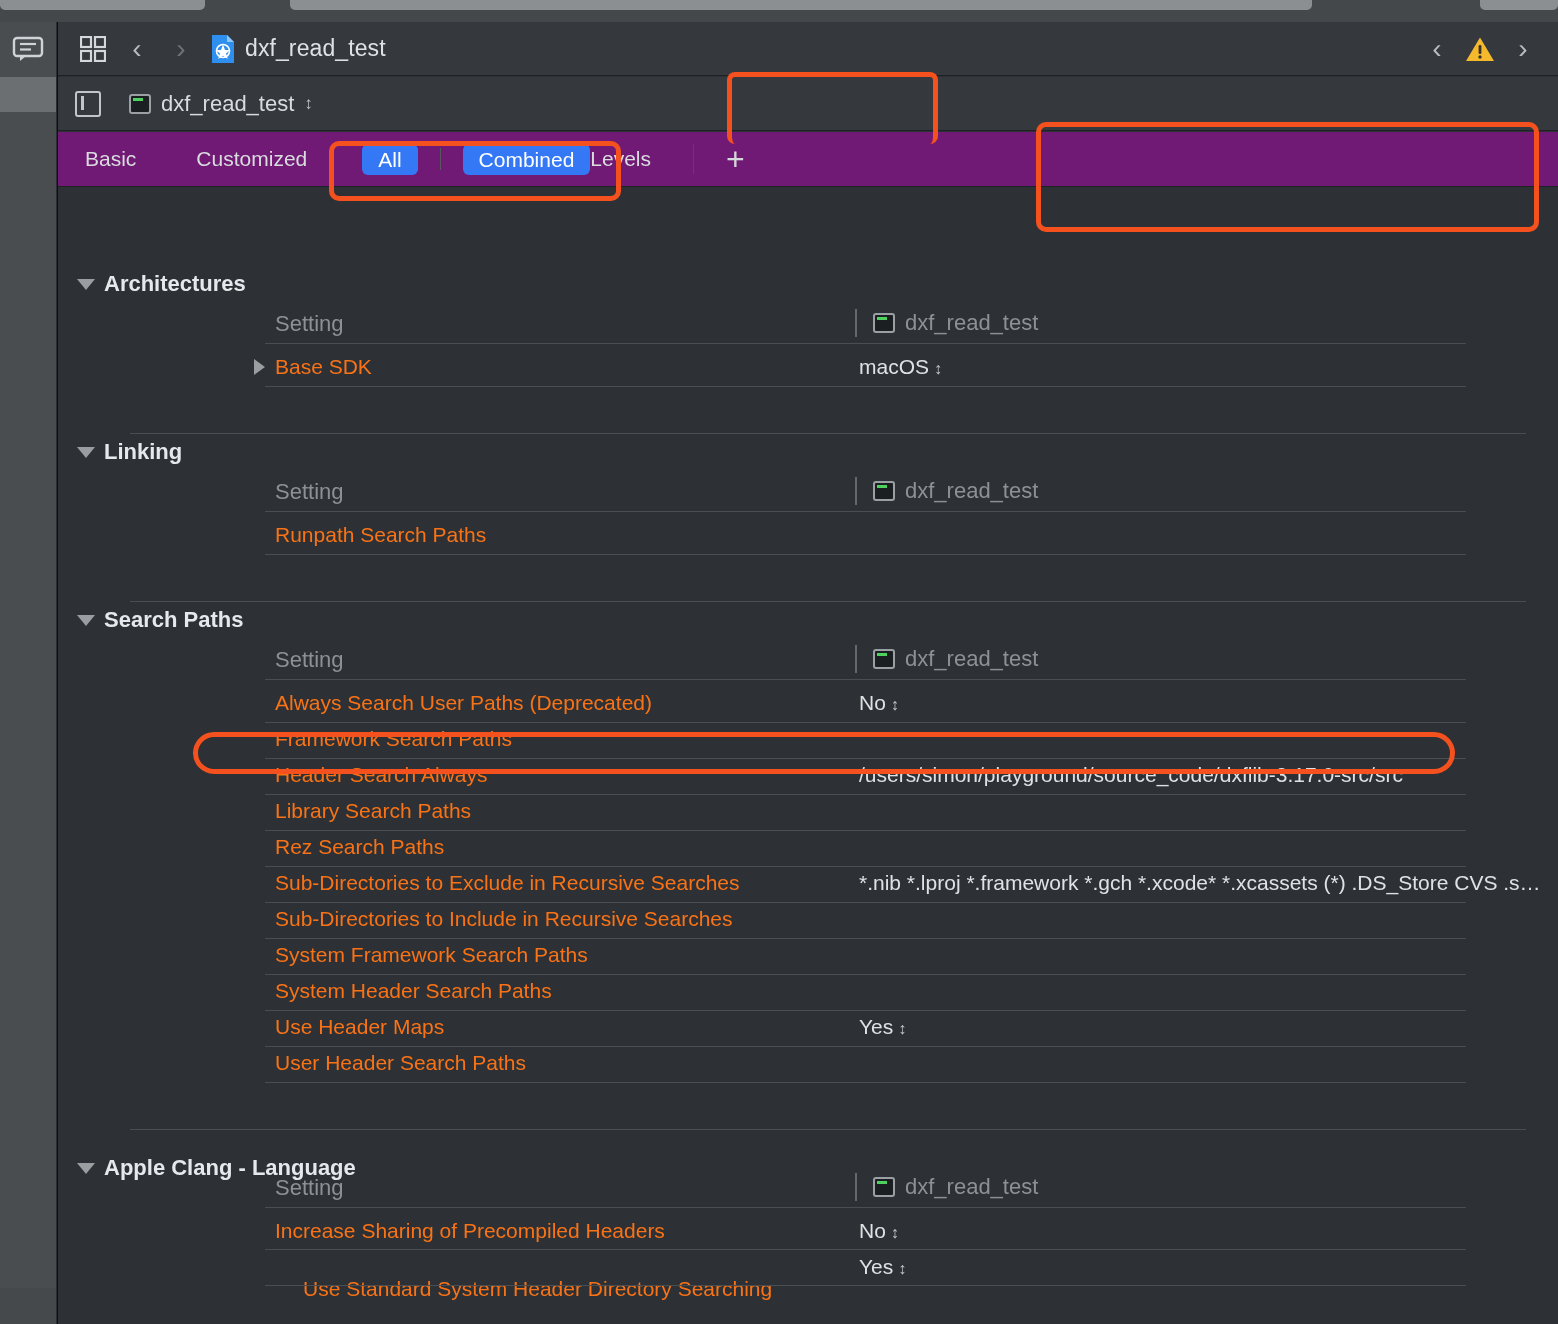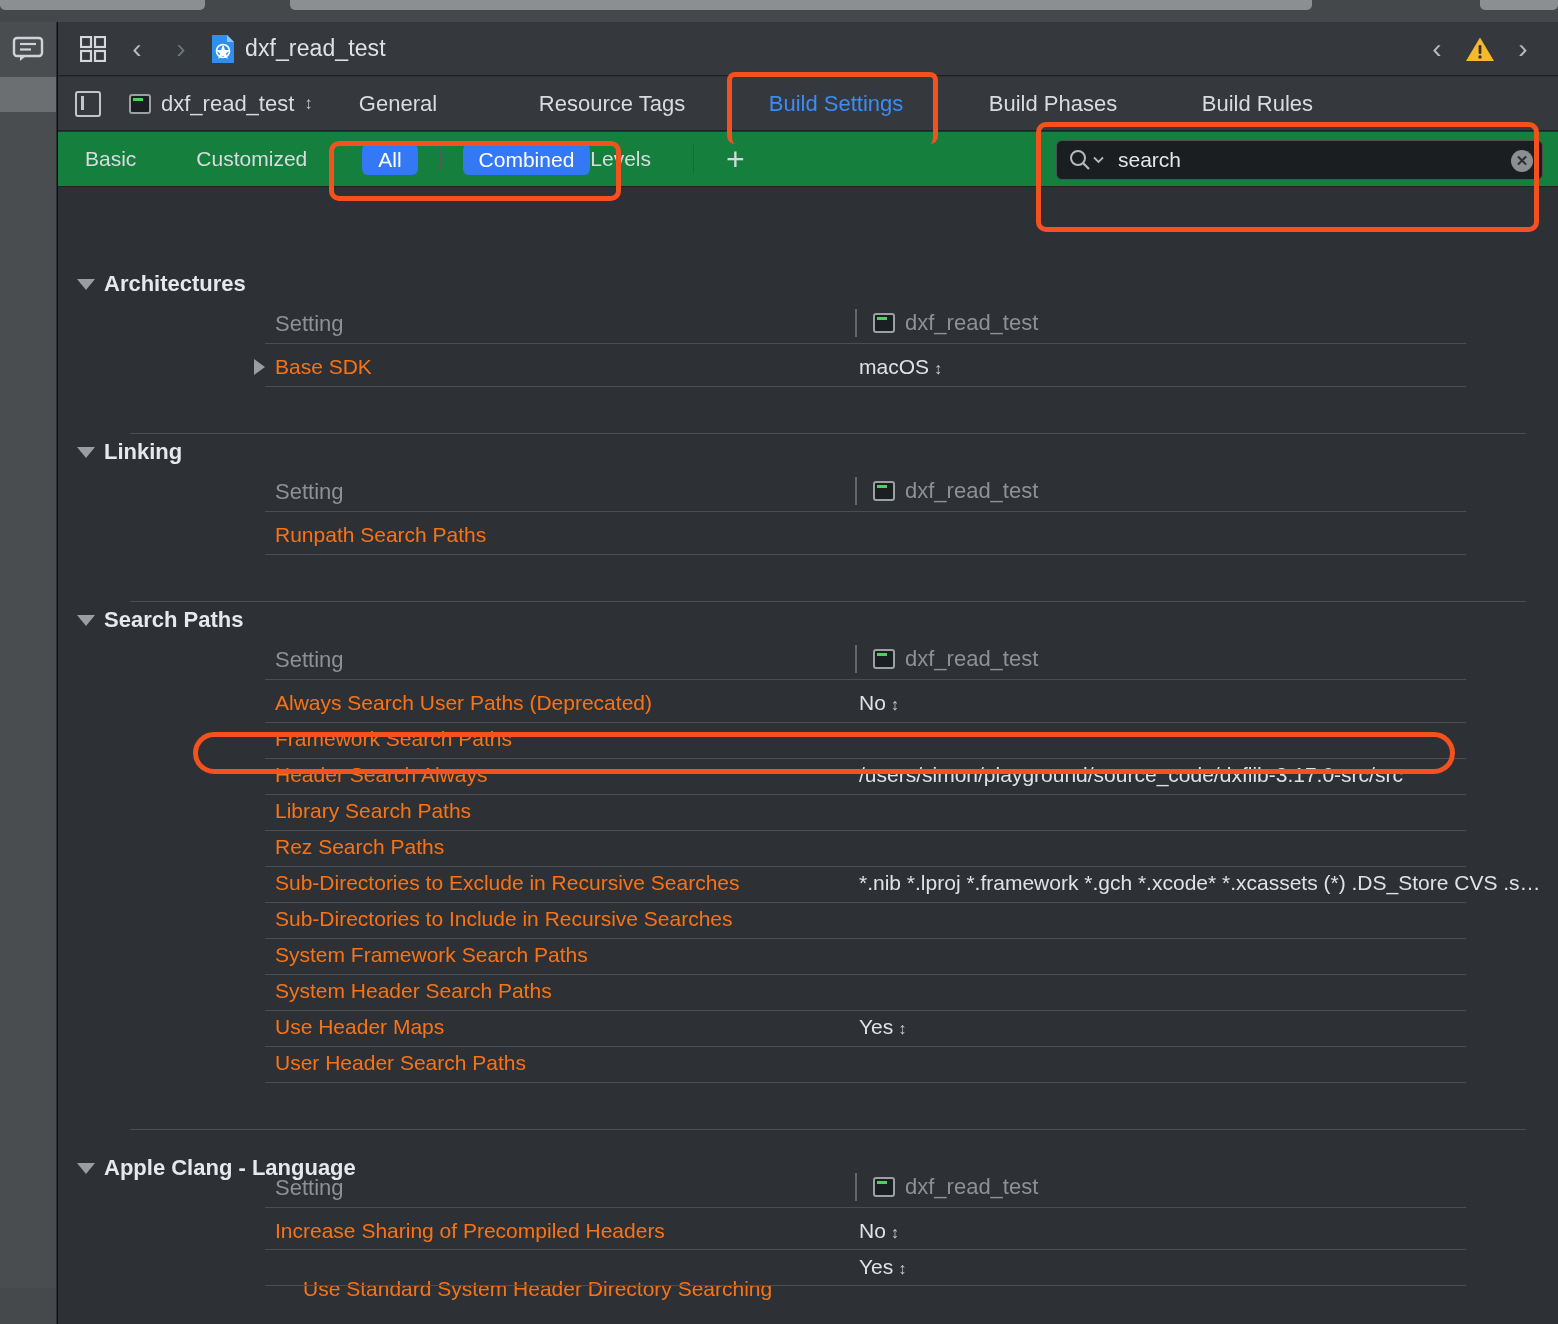--- a/index.html
+++ b/index.html
@@ -42,21 +42,21 @@
   .panelbtn::after { content:""; position:absolute; left:4px; top:3px; width:3px; height:14px; background:#c3c6c9; }
   .target-chip { display:flex; align-items:center; gap:10px; margin-left:28px; }
   .target-ico { width:22px; height:20px; background:#1c1f21; border:2px solid #9aa0a3; border-radius:3px; position:relative; }
   .target-ico::after { content:""; position:absolute; left:2px; top:2px; width:10px; height:3px; background:#4fd160; }
   .target-name { font-size:22px; color:#d9dcde; }
   .updown { font-size:17px; color:#c3c6c9; line-height:1; }
   .tab { font-size:22px; color:#d9dcde; padding:0 0; }
   .tabs { display:flex; align-items:center; }
 
   
-  .filterbar { position:absolute; left:0; top:110px; width:1501px; height:55px; background:#15803d; border-bottom:1px solid #1f2225; display:flex; align-items:center; }
+  .filterbar { position:absolute; left:0; top:110px; width:1501px; height:55px; background:#701a75; border-bottom:1px solid #1f2225; display:flex; align-items:center; }
   .fbtn { font-size:21px; color:#d9dcde; }
   .pill { color:#fff; background:#3478f6; border-radius:6px; font-size:21px; padding:5px 16px; line-height:1; }
   .seg-div { width:1px; height:22px; background:#55595c; }
   .plus { font-size:32px; color:#d5d8da; font-weight:200; line-height:1; }
   .vdiv { width:1px; height:30px; background:#4a4e51; }
 
   
   .searchwrap { position:absolute; right:16px; top:8px; width:487px; height:40px;
      background:#1b1e20; border:1px solid #4c5052; border-radius:6px; display:flex; align-items:center; }
   .mag { margin-left:12px; display:flex; align-items:center; gap:2px; }
@@ -157,52 +157,32 @@
       </div>
     </div>
 
     <div class="tabbar">
       <div class="panelbtn"></div>
       <div class="target-chip">
         <div class="target-ico"></div>
         <span class="target-name">dxf_read_test</span>
         <span class="updown">↕</span>
       </div>
-      <div class="tabs" style="margin-left:46px;">
-        <div class="tab" style="width:180px;text-align:left;">General</div>
-        <div class="tab" style="width:230px;text-align:left;">Resource Tags</div>
-        <div class="tab" style="width:220px;text-align:left;color:#3a8cf7;">Build Settings</div>
-        <div class="tab" style="width:213px;text-align:left;">Build Phases</div>
-        <div class="tab" style="width:180px;text-align:left;">Build Rules</div>
-      </div>
     </div>
 
     <div class="filterbar">
       <div class="fbtn" style="margin-left:27px;">Basic</div>
       <div class="fbtn" style="margin-left:60px;">Customized</div>
       <div class="pill" style="margin-left:55px;">All</div>
       <div class="seg-div" style="margin-left:22px;"></div>
       <div class="pill" style="margin-left:22px;">Combined</div>
       <div class="fbtn" style="">Levels</div>
       <div class="vdiv" style="margin-left:42px;"></div>
       <div class="plus" style="margin-left:32px;">+</div>
 
-      <div class="searchwrap">
-        <div class="mag">
-          <svg width="22" height="22" viewBox="0 0 22 22">
-            <circle cx="9" cy="9" r="7" fill="none" stroke="#b7babd" stroke-width="2"></circle>
-            <line x1="14.2" y1="14.2" x2="20" y2="20" stroke="#b7babd" stroke-width="2.2"></line>
-          </svg>
-          <svg width="11" height="8" viewBox="0 0 11 8">
-            <path d="M1 1.5 L5.5 6 L10 1.5" fill="none" stroke="#b7babd" stroke-width="1.8"></path>
-          </svg>
-        </div>
-        <span class="search-val" title="Search">search</span>
-        <div class="clearbtn">✕</div>
-      </div>
     </div>
 
     <div class="content">
 
       <div class="grp-header" style="position:absolute;left:0;top:76px;">
         <div class="tri-down"></div>
         <div class="grp-title">Architectures</div>
       </div>
       <div class="hd-setting" style="position:absolute;top:123px;">Setting</div>
       <div class="hd-targetcol" style="position:absolute;top:121px;">

